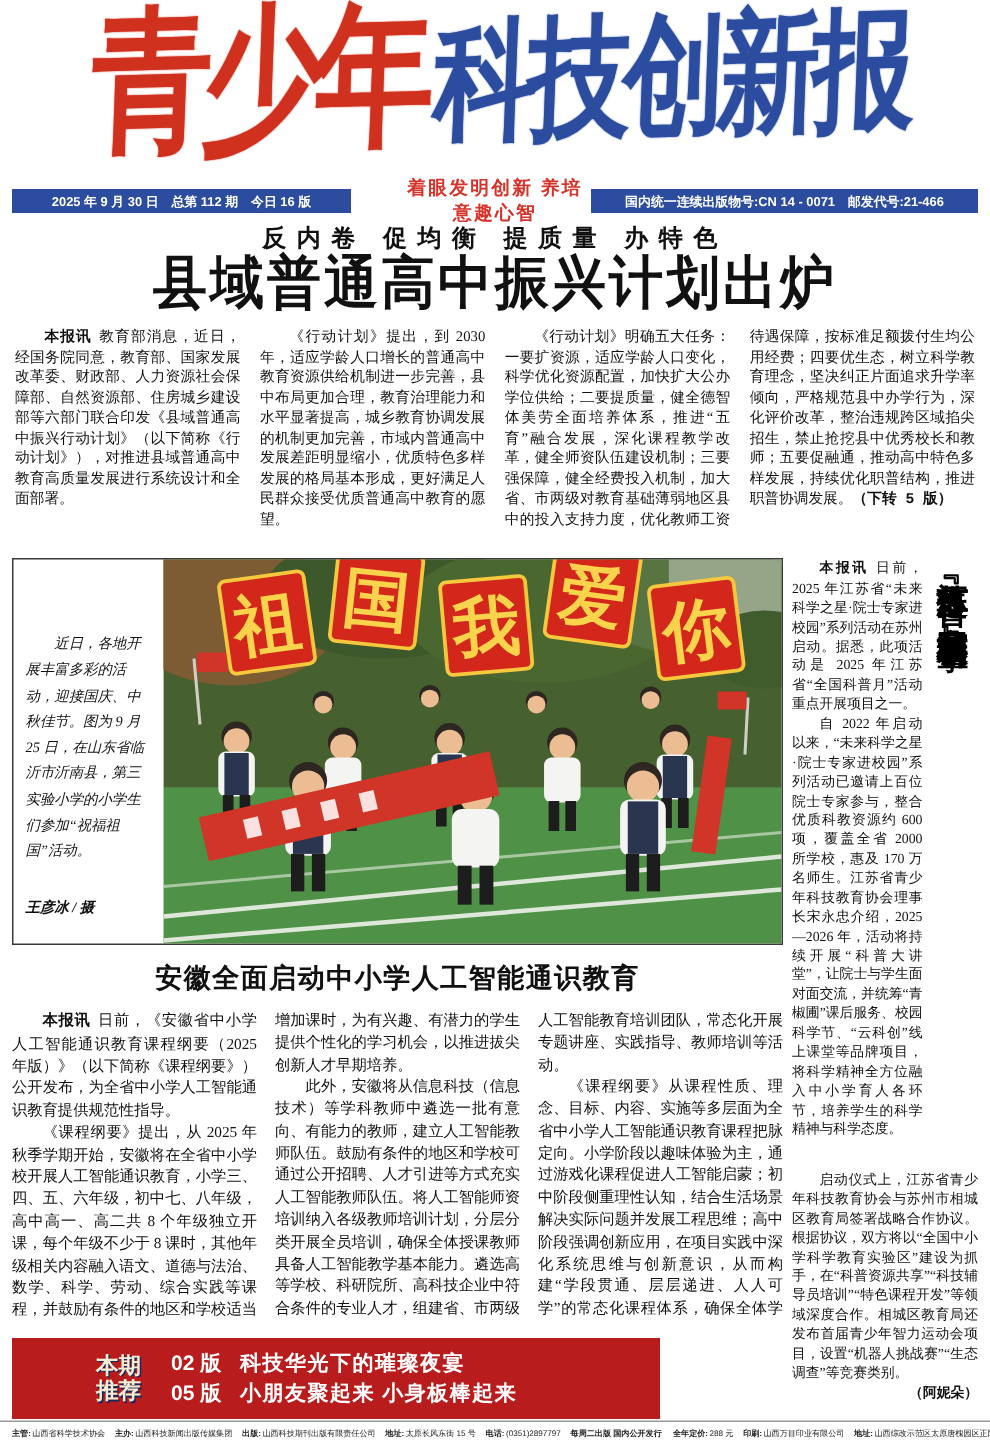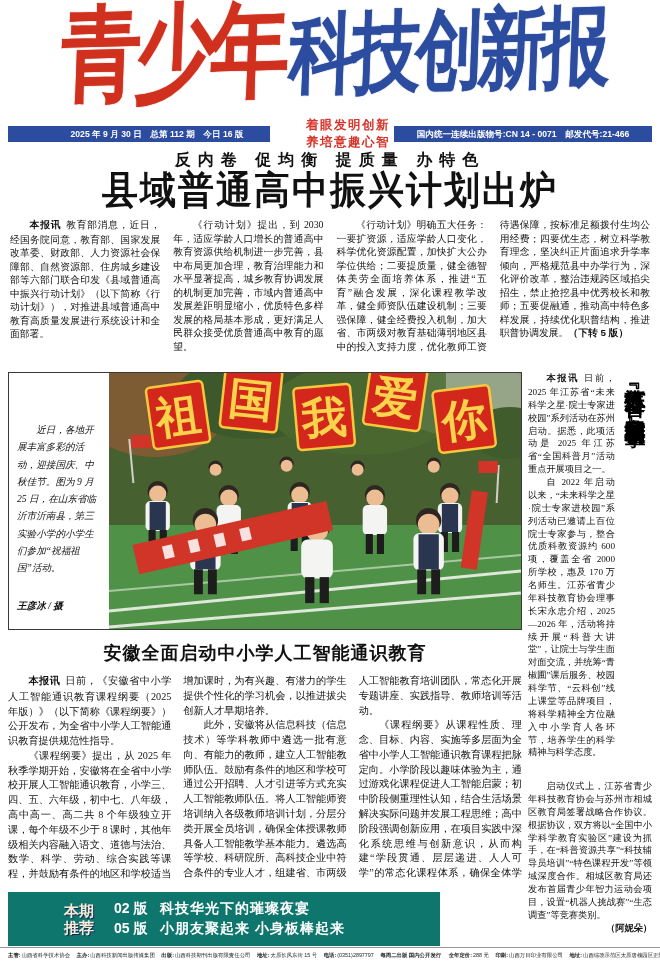--- a/index.html
+++ b/index.html
@@ -9,55 +9,55 @@
   
   .masthead { height:116px; display:flex; align-items:flex-end; justify-content:center; padding-top:4px; }
   .title-row { white-space:nowrap; font-weight:900; font-family:"DejaVu Sans", sans-serif;
                transform:scaleY(1.30) skewX(-4deg) rotate(-1.2deg); transform-origin:50% 100%; }
   .t-red  { font-size:80px; color:#d0311f; letter-spacing:-6px; margin-right:6px; text-shadow:0 0 1px #d0311f; }
   .t-blue { font-size:68px; color:#2b4c9f; letter-spacing:-5px; text-shadow:0 0 1px #2b4c9f; }
 
   .bars { display:flex; align-items:center; margin:6px 8px 0; height:16px; }
   .bar { background:#2b4c9f; color:#fff; font-family:"Liberation Sans", sans-serif; font-weight:bold;
          font-size:8.6px; line-height:16px; text-align:center; }
-  .bar-left  { width:226px;padding-left:36px; }
+  .bar-left  { width:226px; }
   .bar-right { width:258px; }
   .slogan { flex:1; text-align:center; color:#d6342a; font-weight:bold; font-size:12.5px;
             letter-spacing:1.5px; font-family:"Liberation Sans", sans-serif;padding-left:32px; }
 
   
   .lead { margin-top:8px; }
   .kicker { text-align:center; font-family:Liberation Sans, sans-serif; font-weight:bold;
             font-size:16px; letter-spacing:7px; height:20px; line-height:20px; }
   .headline1 { text-align:center; font-family:"DejaVu Sans", sans-serif; font-weight:900;
                font-size:36px; letter-spacing:2px; height:40px; line-height:40px; transform:scaleY(1.06); }
   .lead-body { margin:8px 10px 0; height:146px; column-count:4; column-gap:13px;
                font-size:9.8px; line-height:1.38; text-align:justify; overflow:hidden; }
   p { margin:0; text-indent:2em; }
   .dl { font-family:Liberation Mono, monospace; margin-right:5px; }
-  .turn { font-family:Liberation Sans, sans-serif; white-space:nowrap; }
+  .turn { font-family:Liberation Mono, monospace; white-space:nowrap; }
 
   
   .lower { display:flex; margin:8px 8px 0; }
   .left-zone { width:514px; }
   .right-zone { flex:1; margin-left:6px; }
 
   .photo-box { display:flex; border:1px solid #3a3a3a; height:258px; box-sizing:border-box; background:#fff; }
   .caption-col { width:100px; box-sizing:border-box; padding:48px 7px 6px 8px;
                  font-style:italic; font-size:9.6px; line-height:1.8; }
   .credit { text-align:left; font-weight:bold; margin-top:21px; text-indent:0; }
   .photo-svg { flex:1; height:100%; display:block; }
 
   .headline2 { text-align:center; font-family:"DejaVu Sans", sans-serif; font-weight:900;
                font-size:18px; letter-spacing:1px; margin:8px 0 6px; height:30px; line-height:30px; }
   .anhui-body { height:210px; column-count:3; column-gap:12px; font-size:10.2px; line-height:1.45;
                 text-align:justify; overflow:hidden; }
   .byline { text-align:right; font-weight:bold; font-family:"Liberation Sans", sans-serif; text-indent:0; }
 
-  .promo { margin-top:8px; width:432px; height:54px; background:#0f766e; display:flex; align-items:center;
+  .promo { margin-top:8px; width:432px; height:54px; background:#b91c1c; display:flex; align-items:center;
            box-sizing:border-box; color:#fff; font-family:"Liberation Sans", sans-serif; }
   .promo-label { margin-left:56px; font-weight:900; font-size:15px; line-height:1.15; color:#f3edd2;
                  text-shadow:1px 1px 0 #17265e; }
   .promo-list { margin-left:16px; font-weight:bold; font-size:14px; }
   .promo-row { display:flex; margin:2px 4px; }
   .promo-page { width:46px; }
   .promo-title { letter-spacing:1px; }
 
   
   .jiangsu-top { display:flex; height:404px; }

